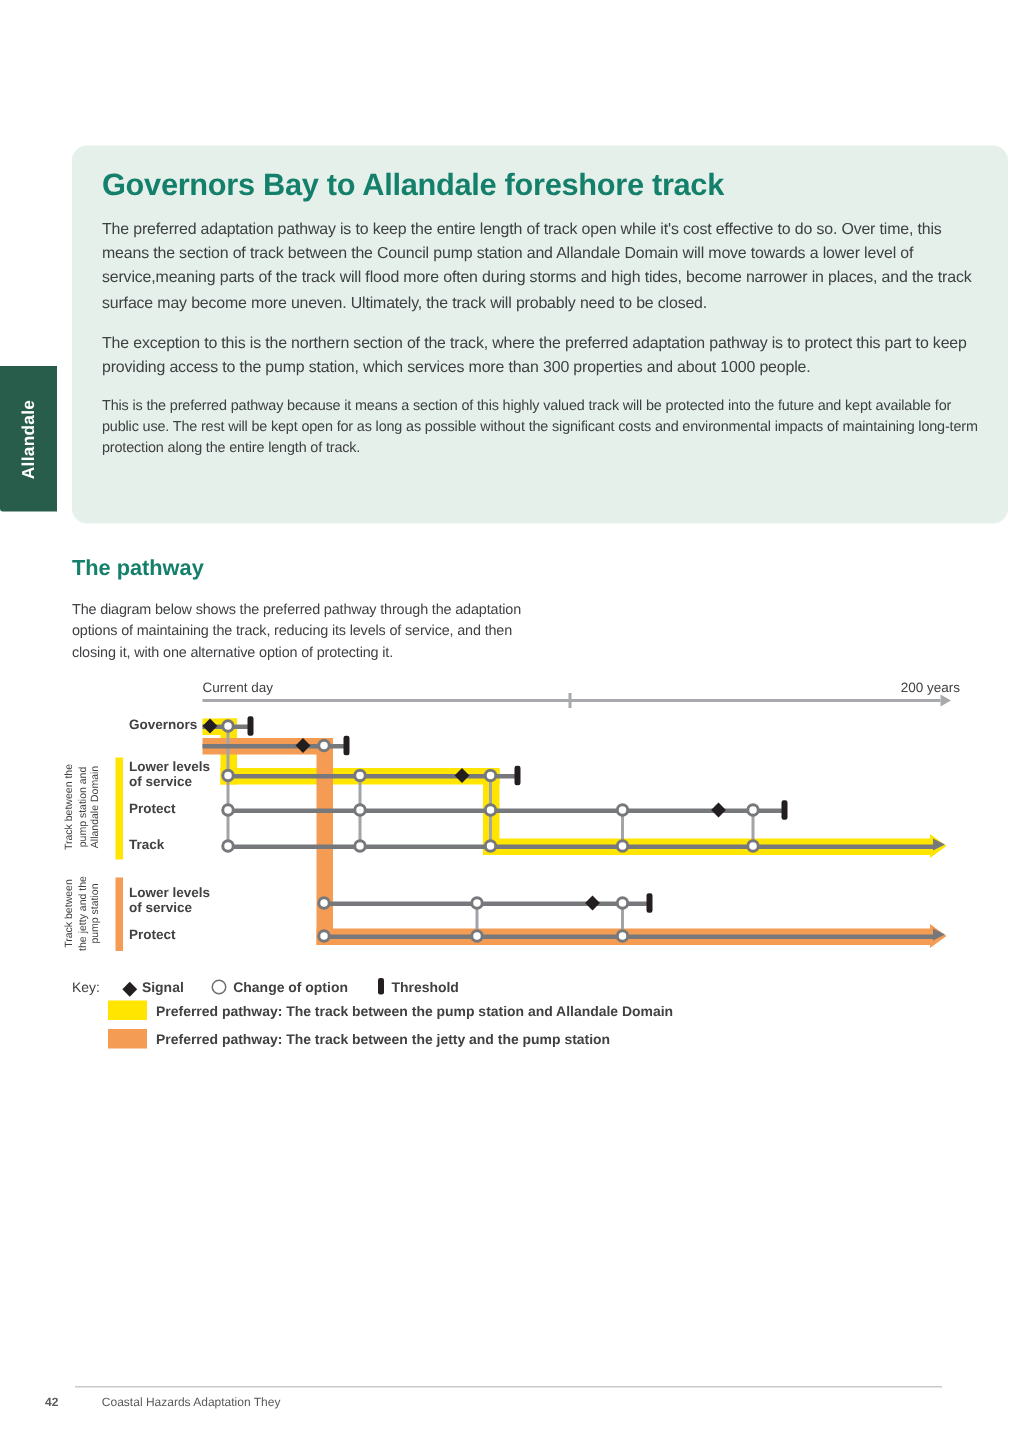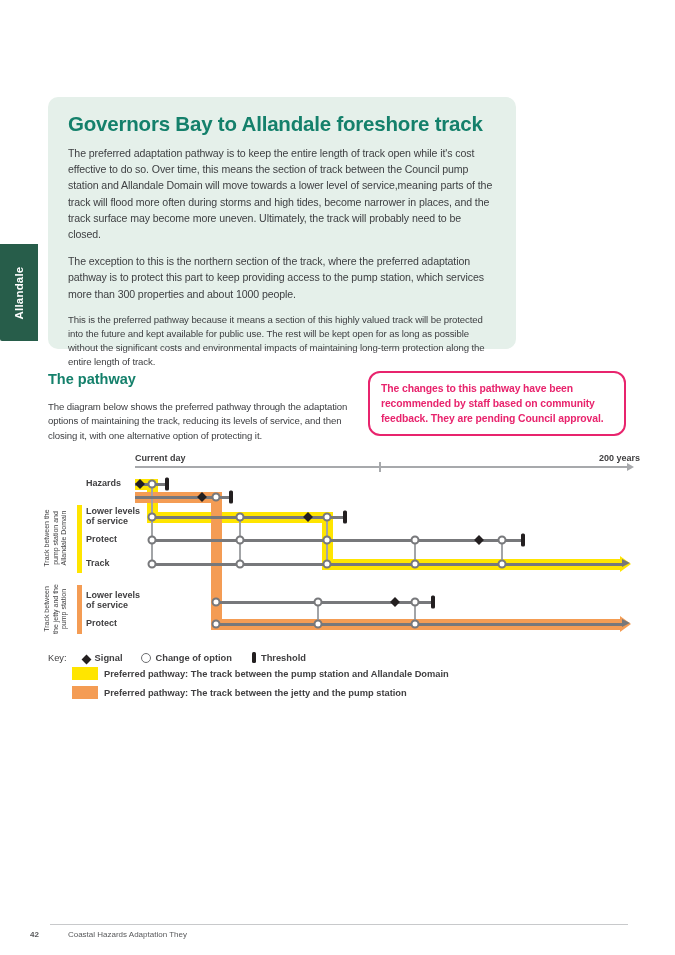--- a/index.html
+++ b/index.html
@@ -5,36 +5,36 @@
   html,body{margin:0;padding:0;}
   body{width:675px;height:955px;background:#ffffff;font-family:"Liberation Sans",sans-serif;color:#3F4043;}
   .page{position:relative;width:675px;height:955px;overflow:hidden;}
 
   
   .side-tab{position:absolute;left:0;top:244px;width:38px;height:97px;background:#275D4A;
     display:flex;align-items:center;justify-content:center;border-radius:0 0 0 2px;}
   .side-tab span{transform:rotate(-90deg);white-space:nowrap;color:#fff;font-weight:bold;font-size:11.5px;letter-spacing:.2px;}
 
   
-  .card{position:absolute;left:48px;top:97px;width:468px;height:252px;background:#E5F0EA;border-radius:10px;
+  .card{position:absolute;left:48px;top:97px;width:624px;height:252px;background:#E5F0EA;border-radius:10px;
     padding:15px 20px 0 20px;box-sizing:border-box;}
   .card h1{margin:0 0 9px 0;font-size:20.5px;line-height:24px;font-weight:bold;color:#14806B;letter-spacing:-.2px;}
   .card p{margin:0 0 11px 0;font-size:10.6px;line-height:16.2px;letter-spacing:-.1px;}
   .card p.small{font-size:9.6px;line-height:14px;margin-bottom:0;}
 
   
   .sec-heading{position:absolute;left:48px;top:371px;font-size:14.5px;font-weight:bold;color:#14806B;}
   .sec-desc{position:absolute;left:48px;top:400px;width:314px;font-size:9.6px;line-height:14.3px;letter-spacing:-.1px;}
   .notice{position:absolute;left:368px;top:371px;width:258px;box-sizing:border-box;border:2px solid #E8246D;border-radius:12px;
     padding:8px 11px;font-size:10.4px;line-height:15px;font-weight:bold;color:#E8246D;letter-spacing:-.1px;}
 
   
   .diag{position:absolute;left:48px;top:455px;width:598px;height:196px;}
   .diag *{box-sizing:border-box;}
-  .tl-label{position:absolute;font-size:9px;font-weight:bold;color:#414042;}
+  .tl-label{position:absolute;font-size:9px;font-weight:normal;color:#414042;}
   .rot-label{position:absolute;transform:rotate(-90deg);font-size:7px;line-height:8.6px;text-align:center;
     color:#414042;white-space:pre-line;width:110px;height:34px;}
   .row-label{position:absolute;font-size:9px;line-height:9.6px;font-weight:bold;color:#414042;white-space:pre-line;}
   .gbar{position:absolute;width:5px;}
   .band{position:absolute;background:#FFE500;}
   .band.o{background:#F49C54;}
   .conn{position:absolute;width:1.5px;background:#A2A4A7;}
   .core{position:absolute;height:3px;background:#77787B;}
   .circ{position:absolute;width:9px;height:9px;background:#fff;border:2px solid #77787B;border-radius:50%;transform:translate(-50%,-50%);}
   .diam{position:absolute;width:7px;height:7px;background:#231F20;transform:translate(-50%,-50%) rotate(45deg);}
@@ -67,40 +67,39 @@
 
   <div class="card">
     <h1>Governors Bay to Allandale foreshore track</h1>
     <p>The preferred adaptation pathway is to keep the entire length of track open while it's cost effective to do so. Over time, this means the section of track between the Council pump station and Allandale Domain will move towards a lower level of service,meaning parts of the track will flood more often during storms and high tides, become narrower in places, and the track surface may become more uneven. Ultimately, the track will probably need to be closed.</p>
     <p>The exception to this is the northern section of the track, where the preferred adaptation pathway is to protect this part to keep providing access to the pump station, which services more than 300 properties and about 1000 people.</p>
     <p class="small">This is the preferred pathway because it means a section of this highly valued track will be protected into the future and kept available for public use. The rest will be kept open for as long as possible without the significant costs and environmental impacts of maintaining long-term protection along the entire length of track.</p>
   </div>
 
   <div class="sec-heading">The pathway</div>
   <div class="sec-desc">The diagram below shows the preferred pathway through the adaptation options of maintaining the track, reducing its levels of service, and then closing it, with one alternative option of protecting it.</div>
-  <div class="notice">The changes to this pathway have been recommended by staff based on community feedback. They are pending Council approval.</div>
 
   <div class="diag">
 
     <div class="tl-label" style="left:87px;top:-2px;">Current day</div>
     <div class="tl-label" style="right:6px;top:-2px;">200 years</div>
     <div style="position:absolute;left:87px;top:11px;width:492px;height:1.5px;background:#A7A9AC;"></div>
     <div style="position:absolute;left:331px;top:7px;width:1.5px;height:9.5px;background:#A7A9AC;"></div>
     <div class="arr" style="left:579px;top:7.5px;border-top:4px solid transparent;border-bottom:4px solid transparent;border-left:7px solid #A7A9AC;"></div>
 
     <div class="rot-label" style="left:-43px;top:66px;">Track between the
 pump station and
 Allandale Domain</div>
     <div class="gbar" style="left:29px;top:50px;height:68px;background:#FFE500;"></div>
     <div class="rot-label" style="left:-43px;top:137px;">Track between
 the jetty and the
 pump station</div>
     <div class="gbar" style="left:29px;top:130px;height:49px;background:#F49C54;"></div>
 
-    <div class="row-label" style="left:38px;top:24px;">Hazards</div>
+    <div class="row-label" style="left:38px;top:24px;">Governors</div>
     <div class="row-label" style="left:38px;top:52px;">Lower levels
 of service</div>
     <div class="row-label" style="left:38px;top:80px;">Protect</div>
     <div class="row-label" style="left:38px;top:104px;">Track</div>
     <div class="row-label" style="left:38px;top:136px;">Lower levels
 of service</div>
     <div class="row-label" style="left:38px;top:164px;">Protect</div>
 
     <div class="band" style="left:87px;top:23.5px;width:23px;height:11px;"></div>
     <div class="band" style="left:98.5px;top:23.5px;width:11px;height:44px;"></div>

